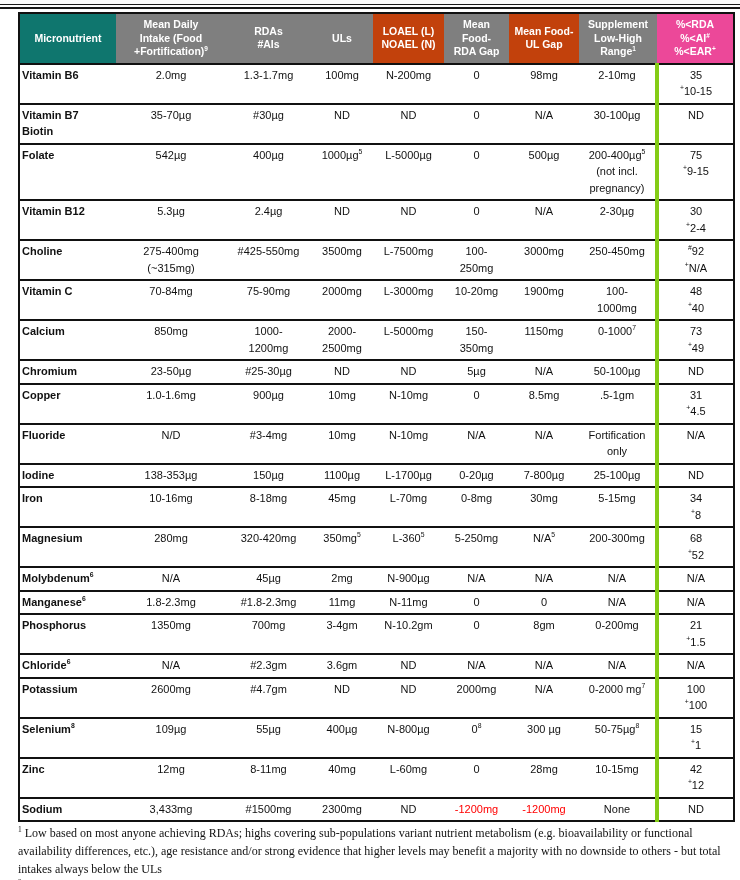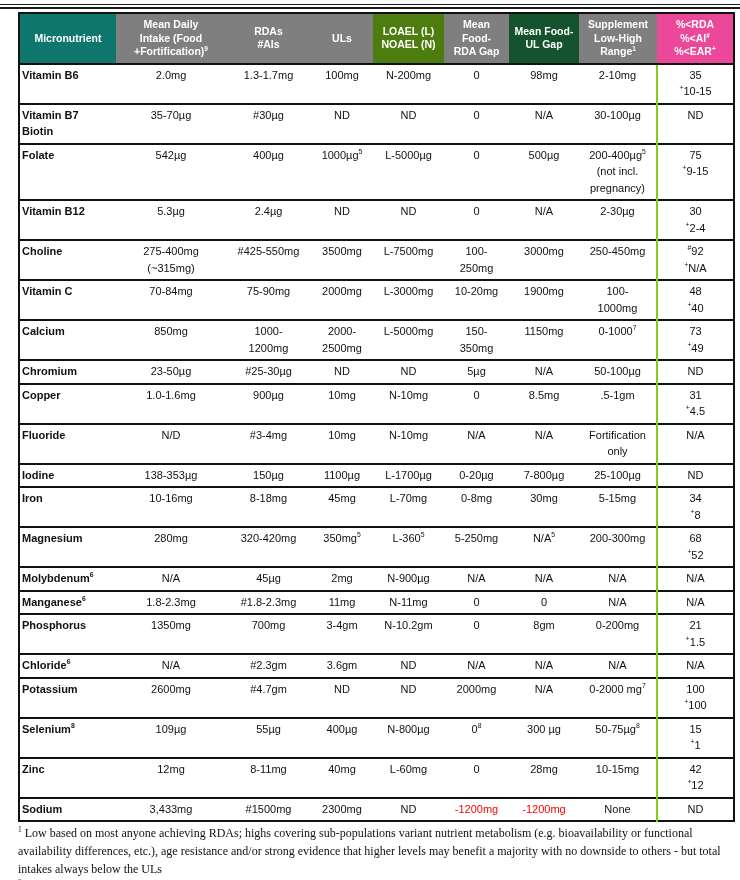--- a/index.html
+++ b/index.html
@@ -24,21 +24,21 @@
   }
   table.nutrients td{
     border-top:2px solid #111;
     font-size:11px;text-align:center;vertical-align:top;
     padding:2px 2px 3px 2px;line-height:1.5;
     word-wrap:break-word;
   }
   table.nutrients td.rowname{
     text-align:left;font-weight:bold;
   }
-  table.nutrients td.lastcol{border-left:2px solid #84cc16;}
+  table.nutrients td.lastcol{border-left:4px solid #84cc16;}
   table.nutrients td.red{color:#ff0000;}
   sup{font-size:0.62em;line-height:0;}
   .footnotes{
     margin-left:18px;margin-top:3px;width:706px;
     font-size:12px;line-height:1.47;color:#111;
   }
   .footnotes .fn{margin:0;font-family:Liberation Serif, serif;}
 </style>
 </head>
 <body>
@@ -61,23 +61,23 @@
         <col style="width: 70px;">
         <col style="width: 78px;">
         <col style="width: 77px;">
       </colgroup>
     <thead>
       <tr>
           <th style="background: #0f766e;">Micronutrient</th>
           <th style="background: rgb(127, 127, 127);">Mean Daily<br>Intake (Food<br>+Fortification)<sup>9</sup></th>
           <th style="background: rgb(127, 127, 127);">RDAs<br>#AIs</th>
           <th style="background: rgb(127, 127, 127);">ULs</th>
-          <th style="background: #4d7c0f; margin-top: 48px;">LOAEL (L)<br>NOAEL (N)</th>
+          <th style="background: #c2410c; margin-top: 48px;">LOAEL (L)<br>NOAEL (N)</th>
           <th style="background: rgb(127, 127, 127);">Mean<br>Food-<br>RDA Gap</th>
-          <th style="background: #14532d;">Mean Food-<br>UL Gap</th>
+          <th style="background: #c2410c;">Mean Food-<br>UL Gap</th>
           <th style="background: rgb(127, 127, 127);">Supplement<br>Low-High<br>Range<sup>1</sup></th>
           <th style="background: #ec4899;">%&lt;RDA<br>%&lt;AI<sup>#</sup><br>%&lt;EAR<sup>+</sup></th>
         </tr>
     </thead>
     <tbody>
         <tr>
           <td class="rowname">Vitamin B6</td>
           <td>2.0mg</td>
           <td>1.3-1.7mg</td>
           <td>100mg</td>

